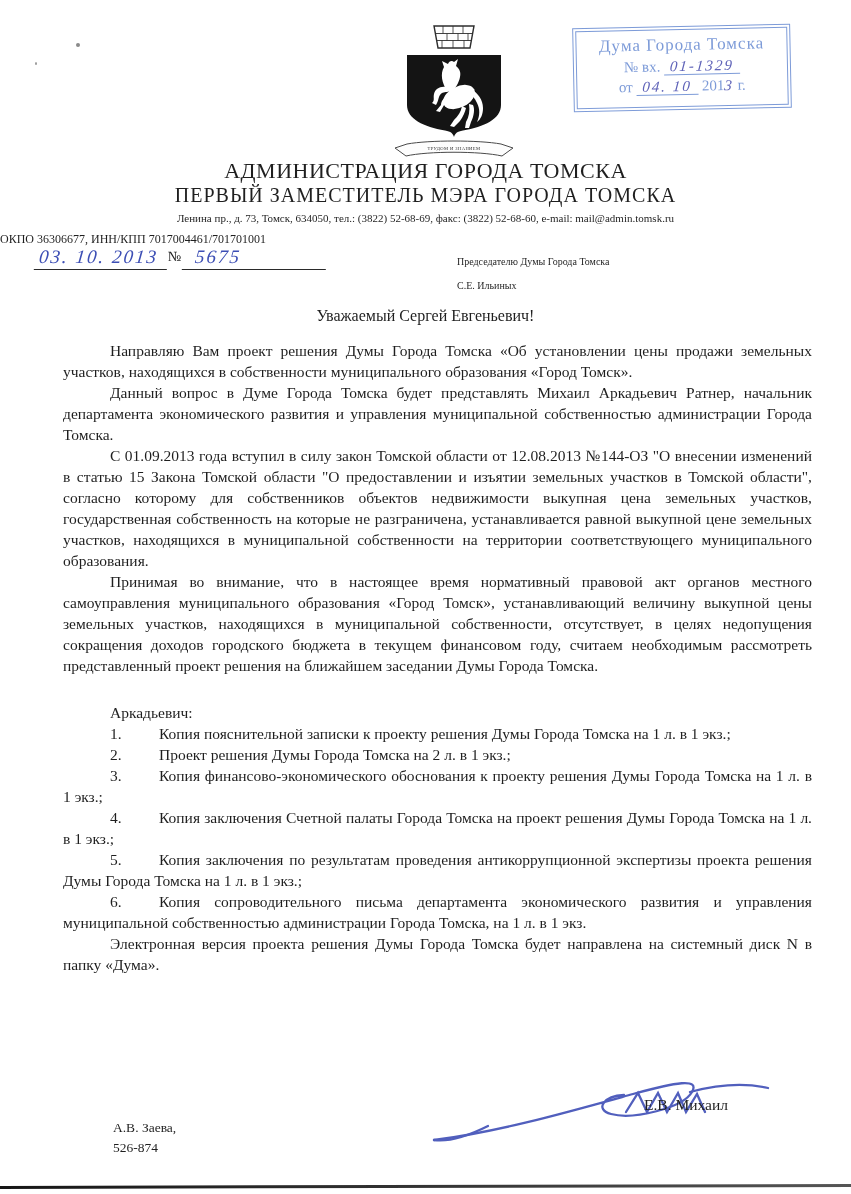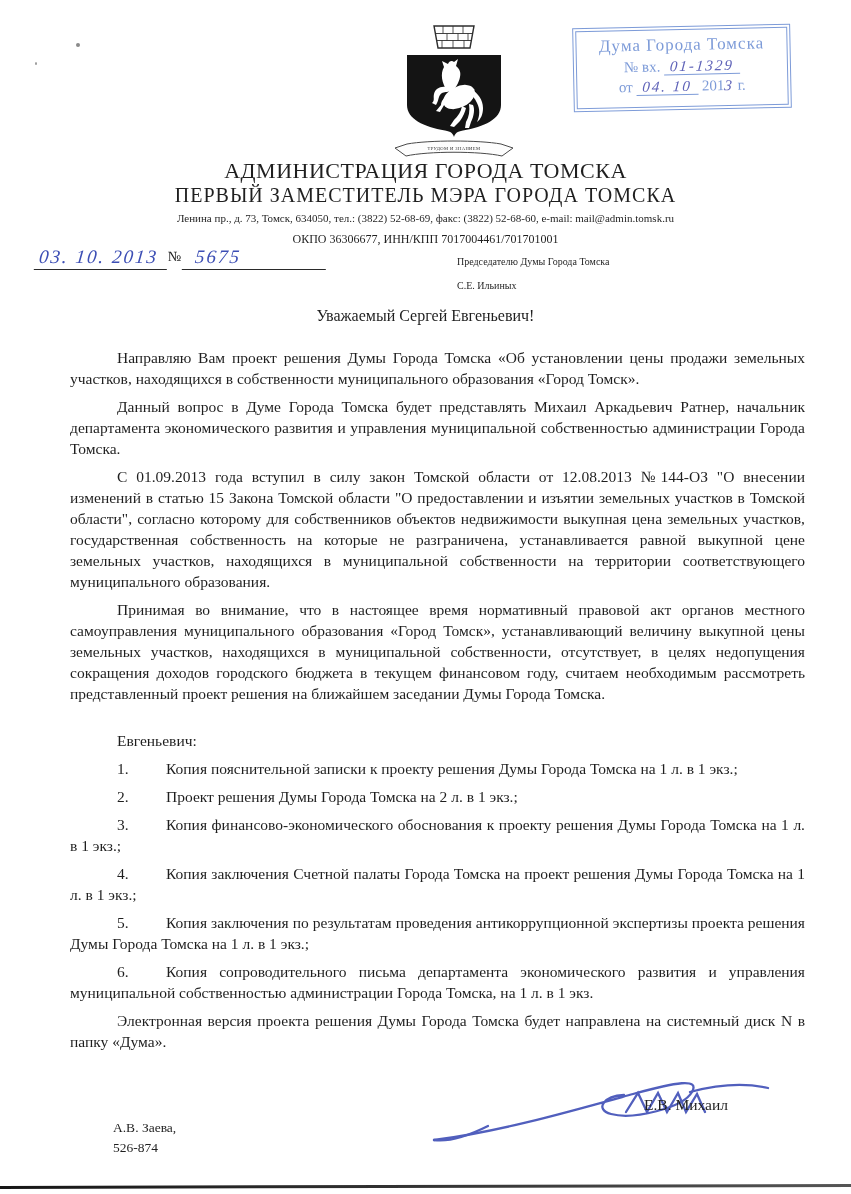--- a/index.html
+++ b/index.html
@@ -35,34 +35,34 @@
     display:inline-block; font-style:italic; letter-spacing:2px;
     color:#3d4fb5; transform:skewX(-6deg);
   }
   
   .org-title { position:absolute; top:158px; left:0; width:100%; text-align:center;
     font-size:22px; letter-spacing:0.5px; }
   .org-subtitle { position:absolute; top:184px; left:0; width:100%; text-align:center;
     font-size:20px; letter-spacing:1px; }
   .org-address { position:absolute; top:212px; left:0; width:100%; text-align:center;
     font-size:11px; }
-  .org-okpo { position:absolute; top:232px; left:0; width:100%; text-align:center;
+  .org-okpo { position:absolute; top:232px; left:0; width:100%; text-align:left;
     font-size:12px; }
   
   .refline { position:absolute; left:35px; top:246px; font-size:14px; }
   .refline .date { font-size:19px; border-bottom:1.5px solid #2a2a2a; padding:0 10px 1px 4px; }
   .refline .no { color:#222; margin:0 2px 0 0; vertical-align:2px; }
   .refline .num { font-size:19px; border-bottom:1.5px solid #2a2a2a; padding:0 86px 1px 12px; }
   
   .addressee { position:absolute; left:457px; top:250px; font-size:10px; line-height:24px; }
   .salutation { position:absolute; top:307px; left:0; width:100%; text-align:center; font-size:16px; }
   
   .body { position:absolute; left:63px; top:340px; width:749px;
     font-size:15.5px; line-height:21px; text-align:justify; }
-  .body p { margin:7px; text-indent:47px; }
+  .body p { margin:0; text-indent:47px; }
   .attach-title { margin-top:26px !important; }
   .ai .anum { display:inline-block; width:49px; text-indent:0; }
   .closing { margin-top:0;font-family:Liberation Serif, serif; }
   
   .sig-svg { position:absolute; left:428px; top:1068px; }
   .signer { position:absolute; left:644px; top:1096px; font-size:15.5px; }
   .footer { position:absolute; left:113px; top:1118px; font-size:13.5px; line-height:20px; }
 </style>
 </head>
 <body>
@@ -125,21 +125,21 @@
   </div>
 
   <div class="salutation">Уважаемый Сергей Евгеньевич!</div>
 
   <div class="body">
     <p>Направляю Вам проект решения Думы Города Томска «Об установлении цены продажи земельных участков, находящихся в собственности муниципального образования «Город Томск».</p>
     <p>Данный вопрос в Думе Города Томска будет представлять Михаил Аркадьевич Ратнер, начальник департамента экономического развития и управления муниципальной собственностью администрации Города Томска.</p>
     <p>С 01.09.2013 года вступил в силу закон Томской области от 12.08.2013 №144-ОЗ "О внесении изменений в статью 15 Закона Томской области "О предоставлении и изъятии земельных участков в Томской области", согласно которому для собственников объектов недвижимости выкупная цена земельных участков, государственная собственность на которые не разграничена, устанавливается равной выкупной цене земельных участков, находящихся в муниципальной собственности на территории соответствующего муниципального образования.</p>
     <p>Принимая во внимание, что в настоящее время нормативный правовой акт органов местного самоуправления муниципального образования «Город Томск», устанавливающий величину выкупной цены земельных участков, находящихся в муниципальной собственности, отсутствует, в целях недопущения сокращения доходов городского бюджета в текущем финансовом году, считаем необходимым рассмотреть представленный проект решения на ближайшем заседании Думы Города Томска.</p>
 
-    <p class="attach-title">Евгеньевич:</p>
+    <p class="attach-title">Аркадьевич:</p>
     <p class="ai"><span class="anum">1.</span><span>Копия пояснительной записки к проекту решения Думы Города Томска на 1 л. в 1 экз.;</span></p>
     <p class="ai"><span class="anum">2.</span><span>Проект решения Думы Города Томска на 2 л. в 1 экз.;</span></p>
     <p class="ai"><span class="anum">3.</span><span>Копия финансово-экономического обоснования к проекту решения Думы Города Томска на 1 л. в 1 экз.;</span></p>
     <p class="ai"><span class="anum">4.</span><span>Копия заключения Счетной палаты Города Томска на проект решения Думы Города Томска на 1 л. в 1 экз.;</span></p>
     <p class="ai"><span class="anum">5.</span><span>Копия заключения по результатам проведения антикоррупционной экспертизы проекта решения Думы Города Томска на 1 л. в 1 экз.;</span></p>
     <p class="ai"><span class="anum">6.</span><span>Копия сопроводительного письма департамента экономического развития и управления муниципальной собственностью администрации Города Томска, на 1 л. в 1 экз.</span></p>
 
     <p class="closing">Электронная версия проекта решения Думы Города Томска будет направлена на системный диск N в папку «Дума».</p>
   </div>
 

